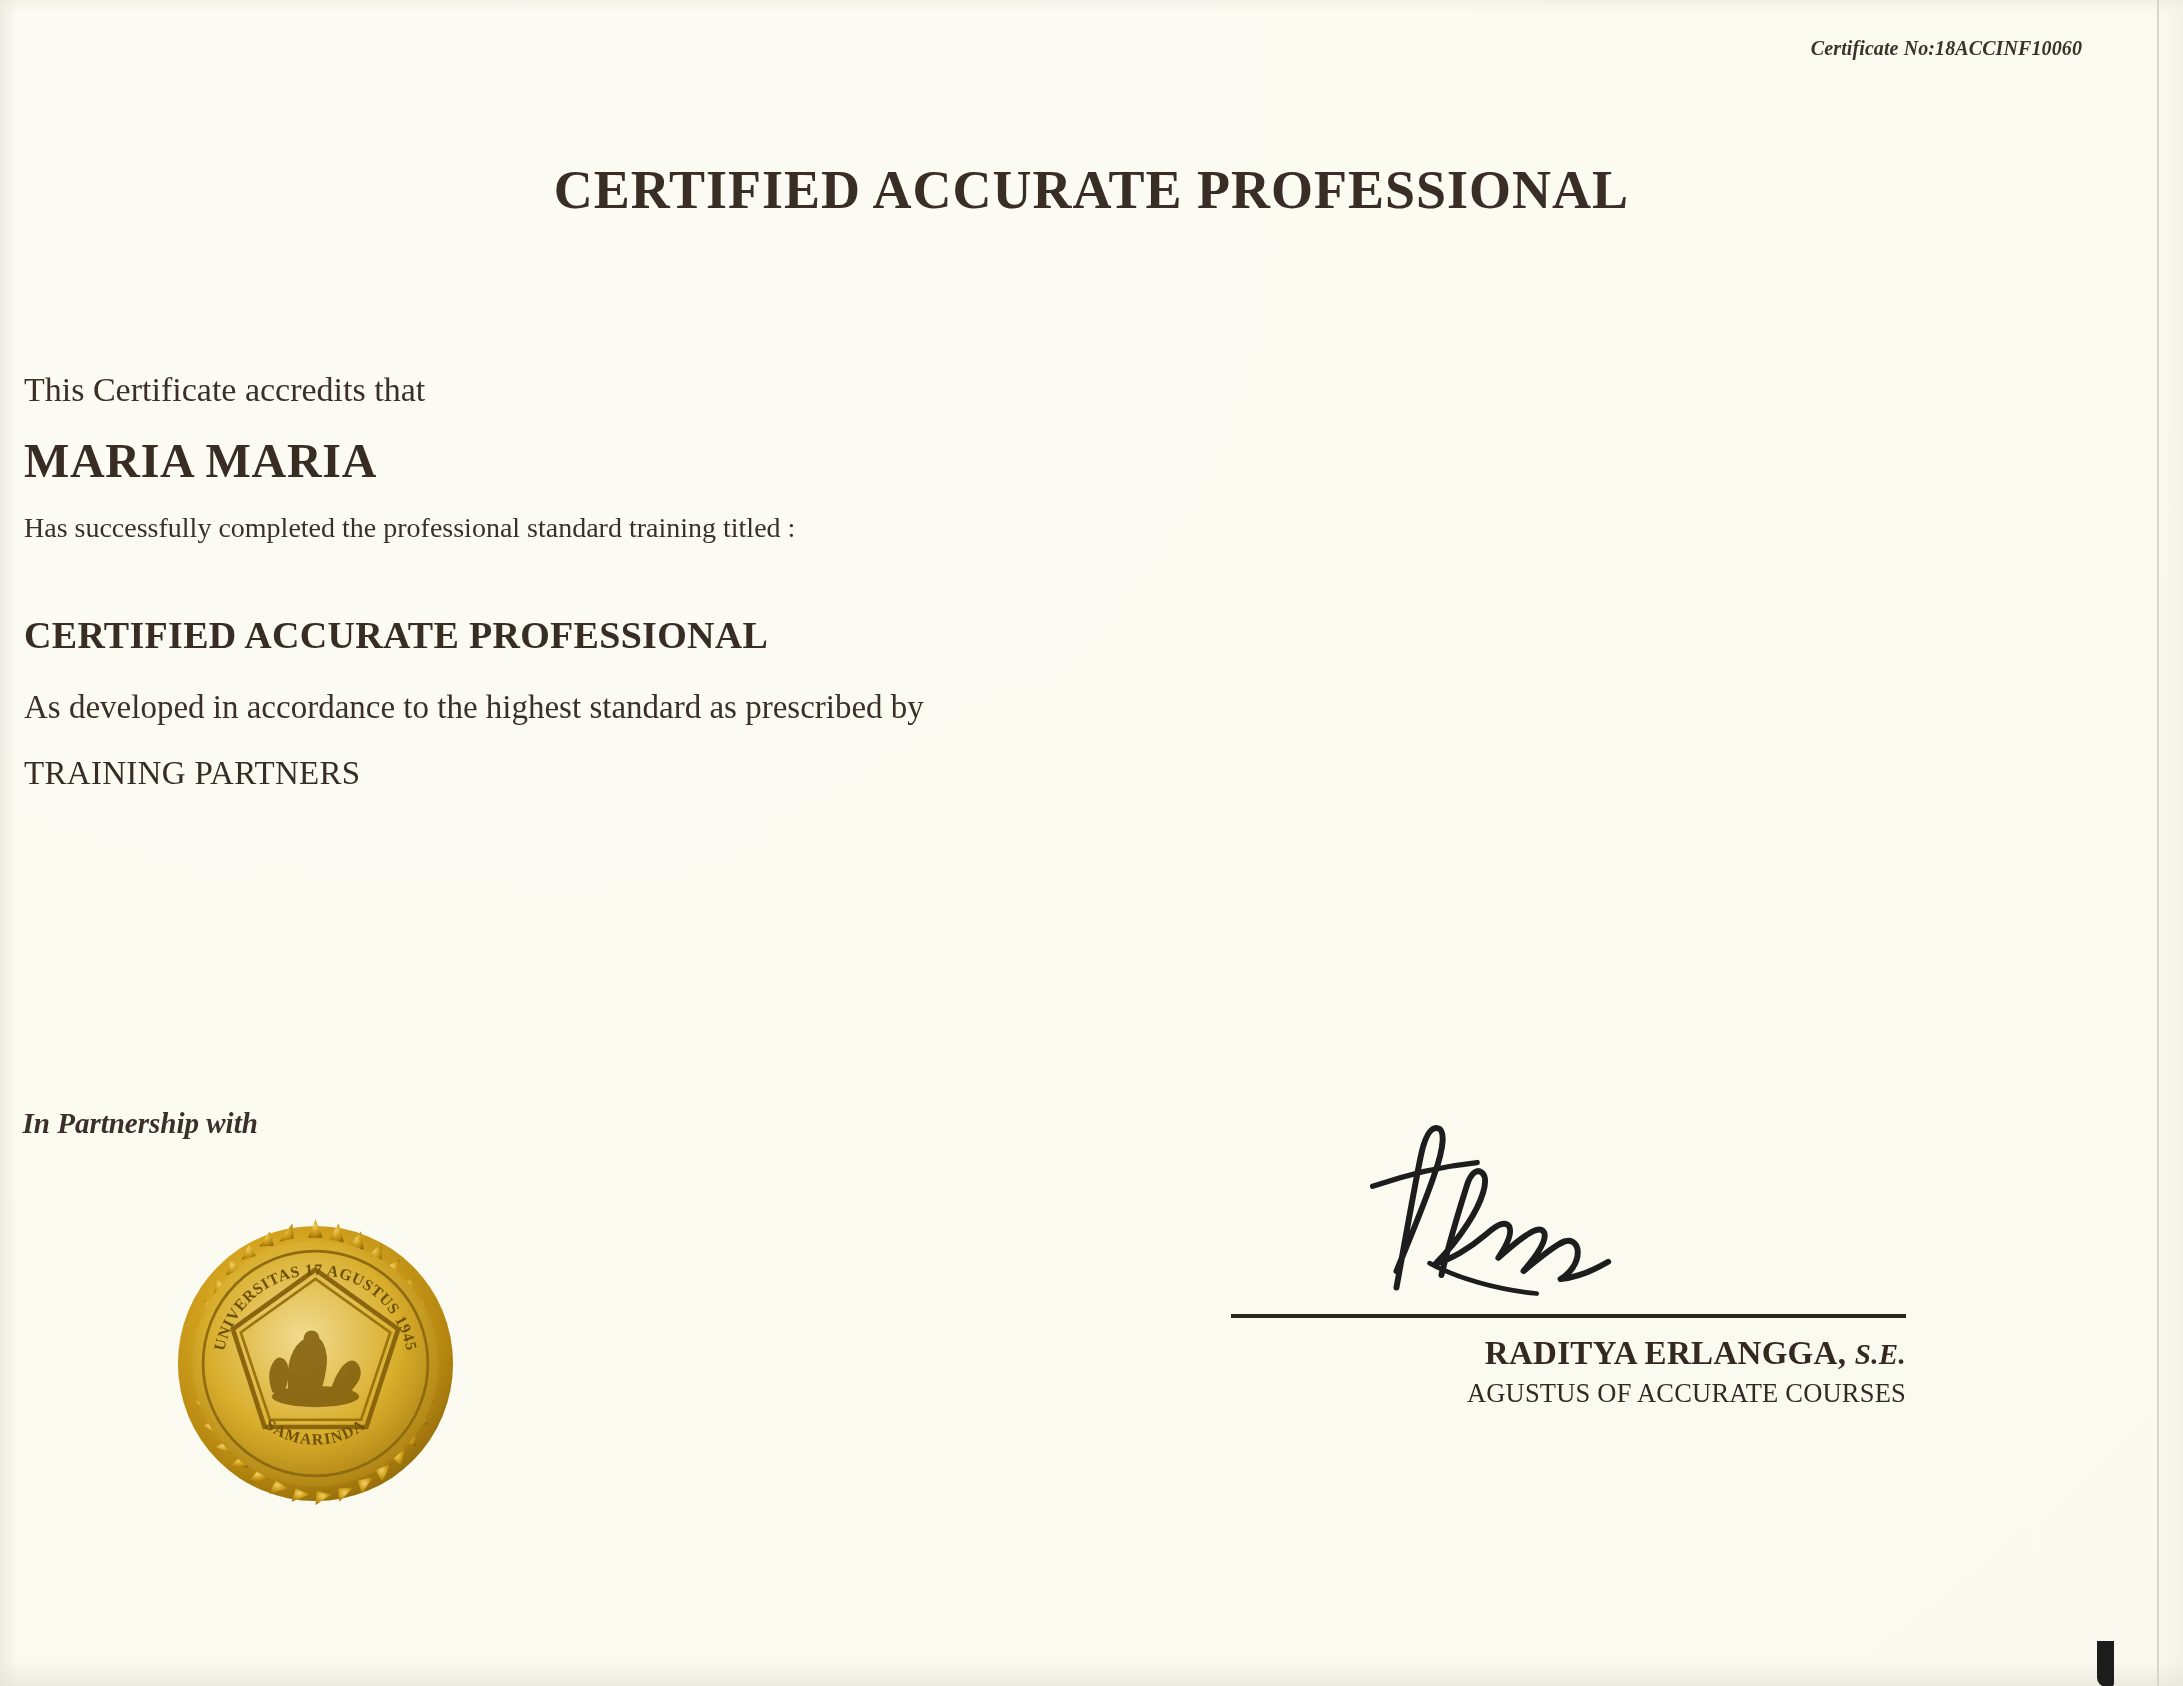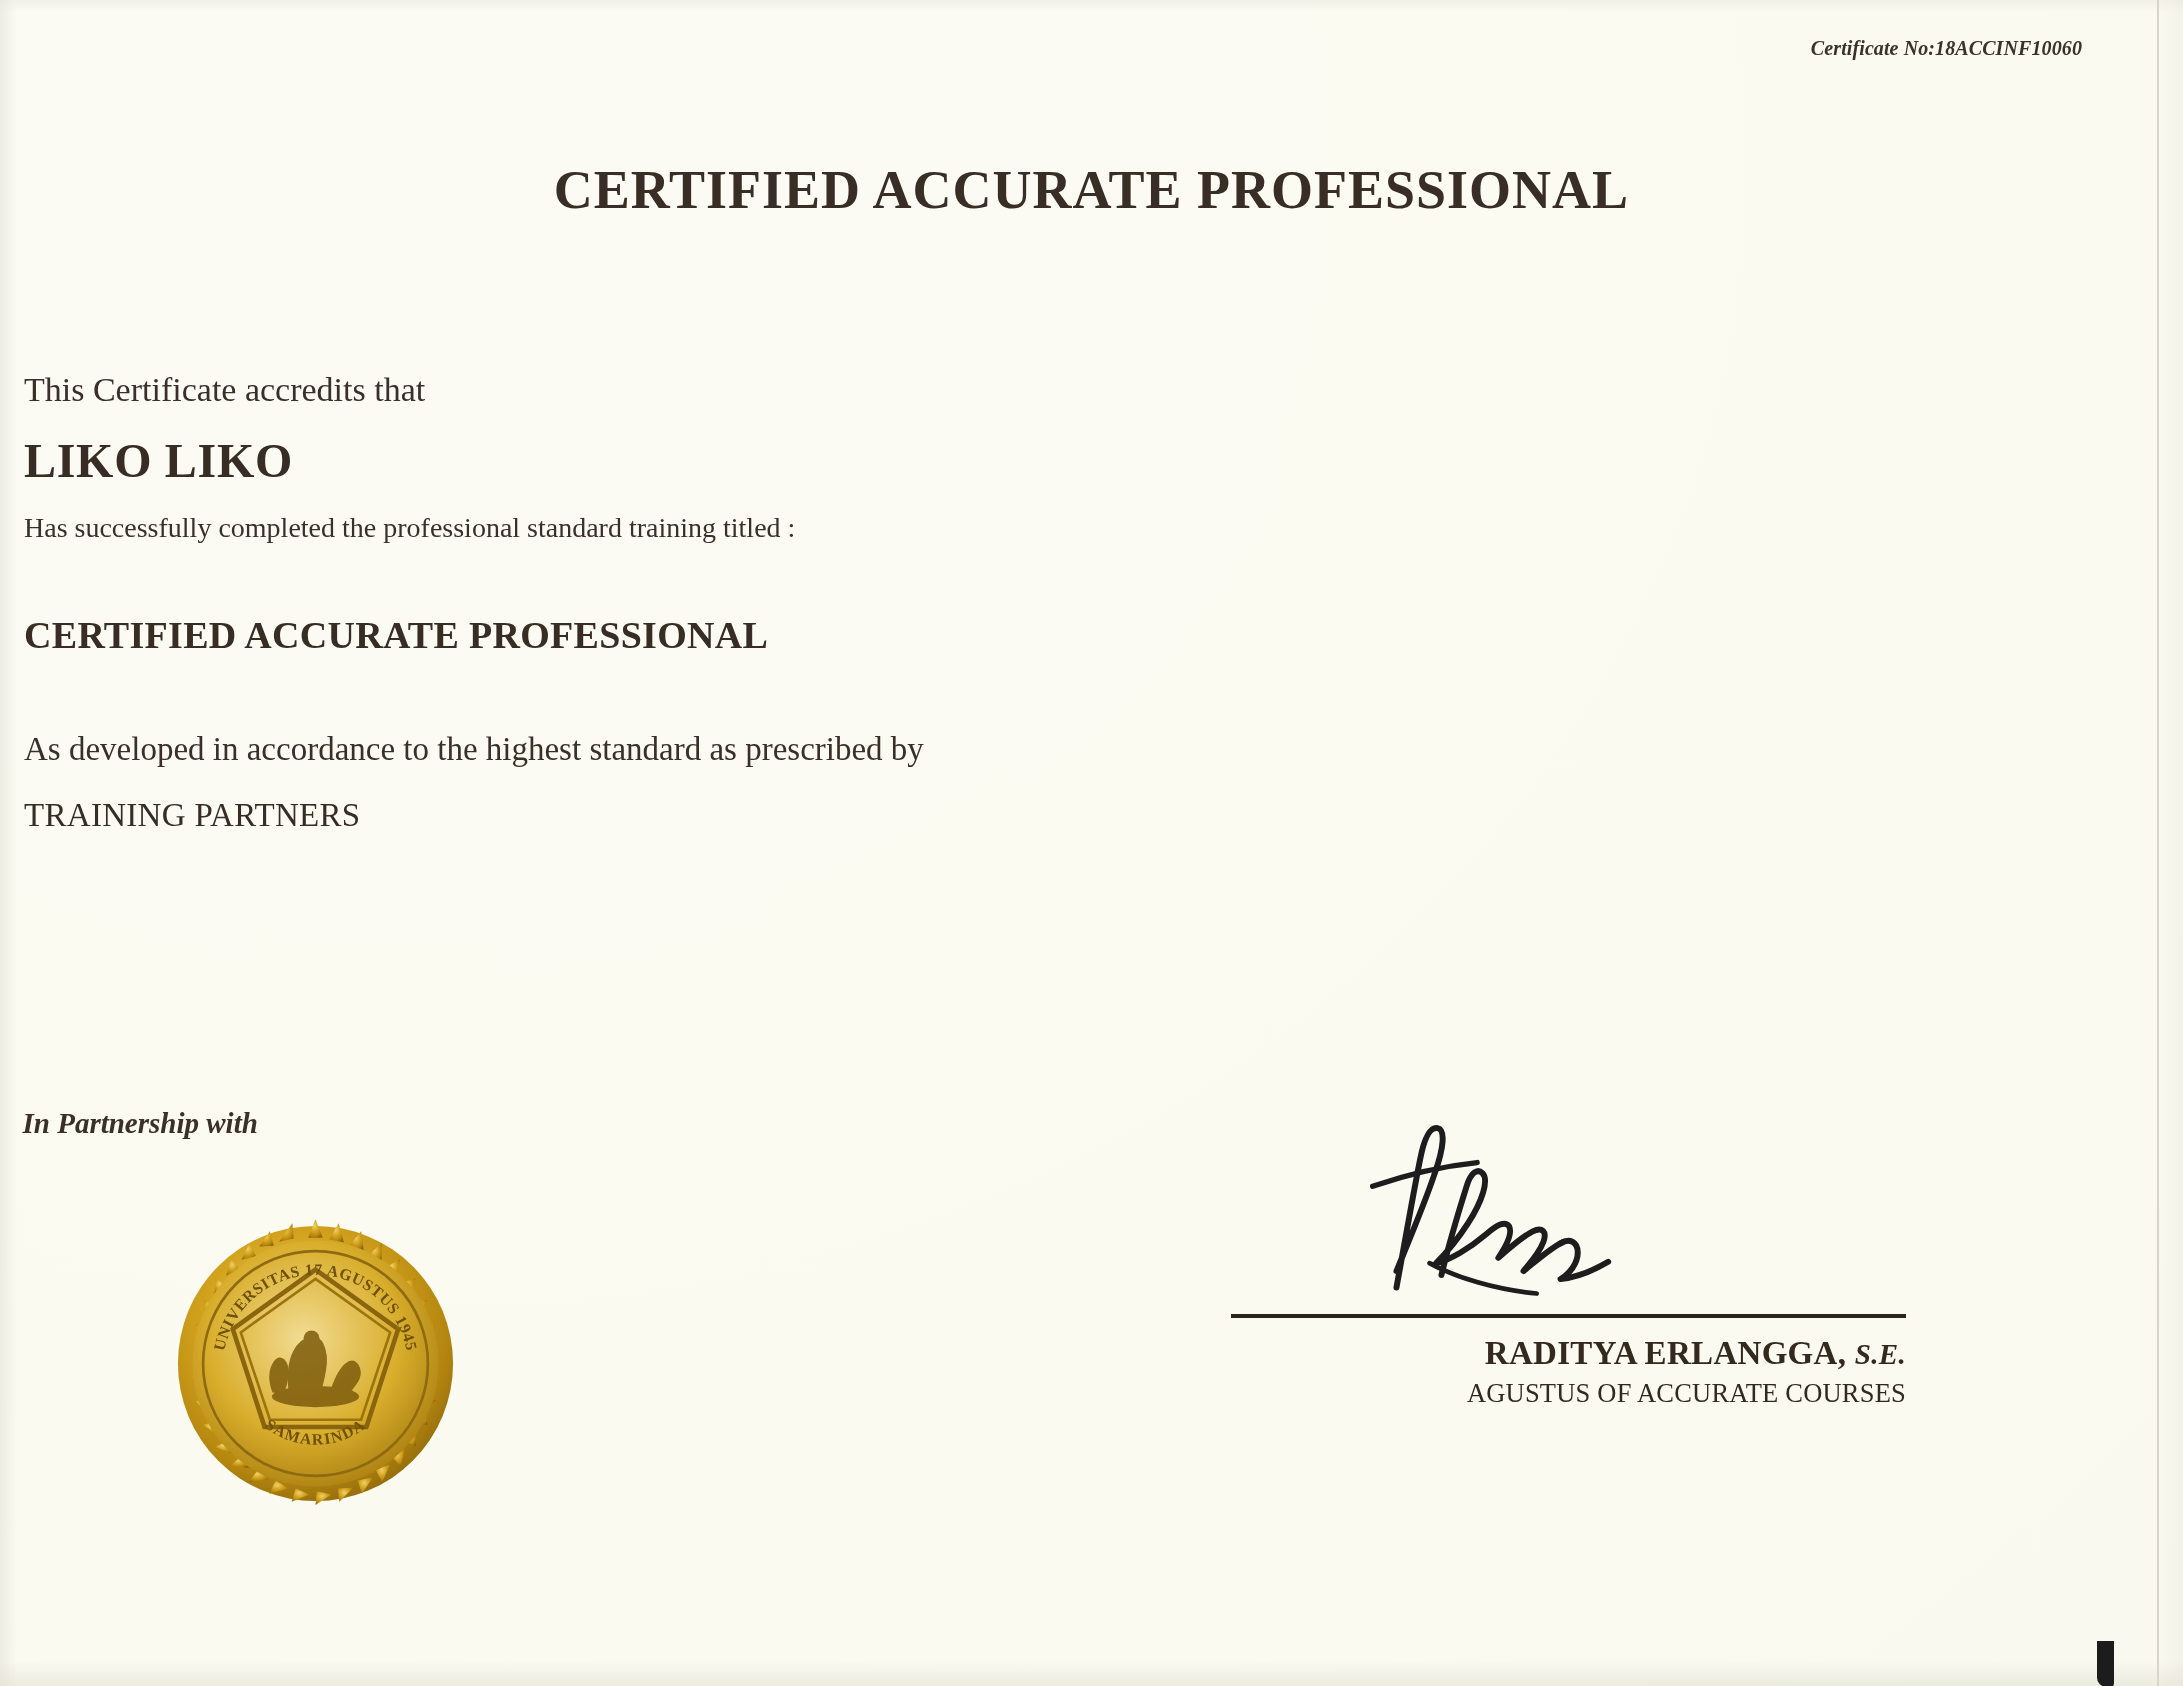--- a/index.html
+++ b/index.html
@@ -104,21 +104,21 @@
 
   .course-title {
     margin-top: 69px;
     font-size: 38px;
     font-weight: bold;
     letter-spacing: 0.3px;
     color: #372d24;
   }
 
   .line-developed {
-    margin-top: 74px;
+    margin-top: 32px;
     font-size: 33px;
     color: #3a3028;
   }
 
   .partner-name {
     margin-top: 29px;
     font-size: 33px;
     font-weight: normal;
     letter-spacing: 0.3px;
     color: #372d24;
@@ -209,21 +209,21 @@
   <div class="edge-bottom"></div>
   <div class="scan-rule-right"></div>
 
   <div class="cert-no">Certificate No:18ACCINF10060</div>
 
   <div class="main-title">CERTIFIED ACCURATE PROFESSIONAL</div>
 
   <div class="body-block">
     <div class="line-accredits">This Certificate accredits that</div>
 
-    <div class="recipient-name">LIKO LIKO</div>
+    <div class="recipient-name">MARIA MARIA</div>
 
     <div class="line-completed">Has successfully completed the professional standard training titled :</div>
 
     <div class="course-title">CERTIFIED ACCURATE PROFESSIONAL</div>
 
     <div class="line-developed">As developed in accordance to the highest standard as prescribed by</div>
 
     <div class="partner-name">TRAINING PARTNERS</div>
   </div>
 

